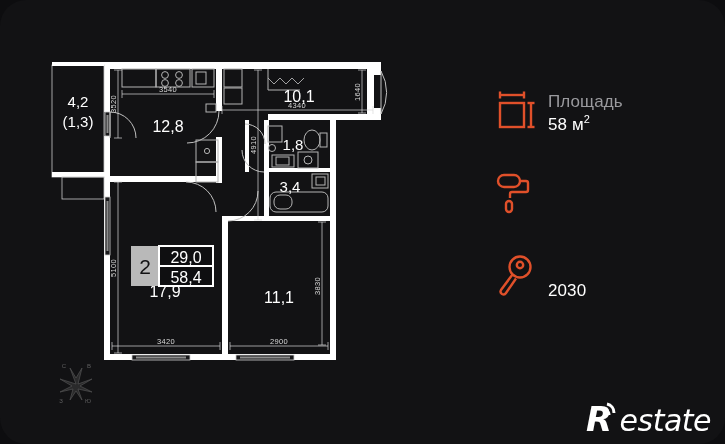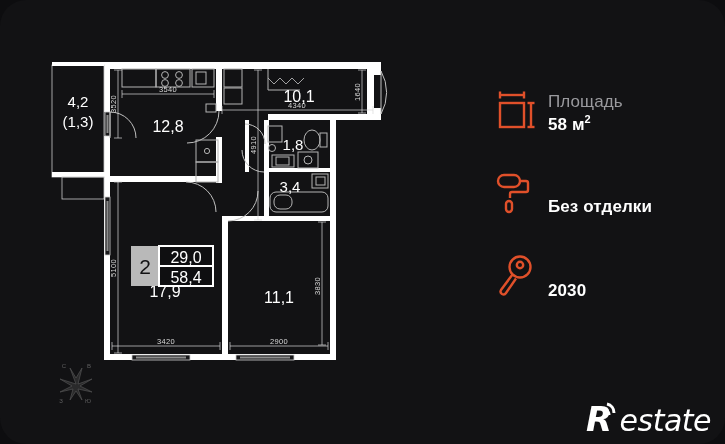--- a/index.html
+++ b/index.html
@@ -53,21 +53,21 @@
   .info-label {
     color: #9a9a9e;
     font-size: 17px;
     line-height: 23px;
     letter-spacing: .1px;
     white-space: nowrap;
   }
   .info-value {
     color: #ffffff;
     font-size: 17px;
-    font-weight: bold;
+    font-weight: normal;
     line-height: 23px;
     letter-spacing: .1px;
   }
   .info-value sup {
     font-size: 11px;
     vertical-align: super;
     line-height: 0;
   }
 
   
@@ -353,21 +353,20 @@
       <div class="info-icon">
         <svg width="40" height="42" viewBox="0 0 40 42">
           <g fill="none" stroke="#e0502a" stroke-width="2.4">
             <rect x="2" y="3" width="22" height="12" rx="6"></rect>
             <path d="M24 9 h6 a2 2 0 0 1 2 2 v7 a2 2 0 0 1 -2 2 h-14 a2 2 0 0 0 -2 2 v4"></path>
             <rect x="10" y="29" width="6" height="11" rx="3"></rect>
           </g>
         </svg>
       </div>
       <div class="info-text">
-        <div class="info-value">Без отделки</div>
       </div>
     </div>
 
     <div class="info-row">
       <div class="info-icon">
         <svg width="40" height="44" viewBox="0 0 40 44">
           <g fill="none" stroke="#e0502a" stroke-width="2.4">
             <circle cx="24" cy="13" r="10.5"></circle>
             <circle cx="24" cy="11" r="3.2"></circle>
             <path d="M16.5 20.5 L5 36 a3 3 0 0 0 1 4 a3 3 0 0 0 4 -1 L20 24.5"></path>

